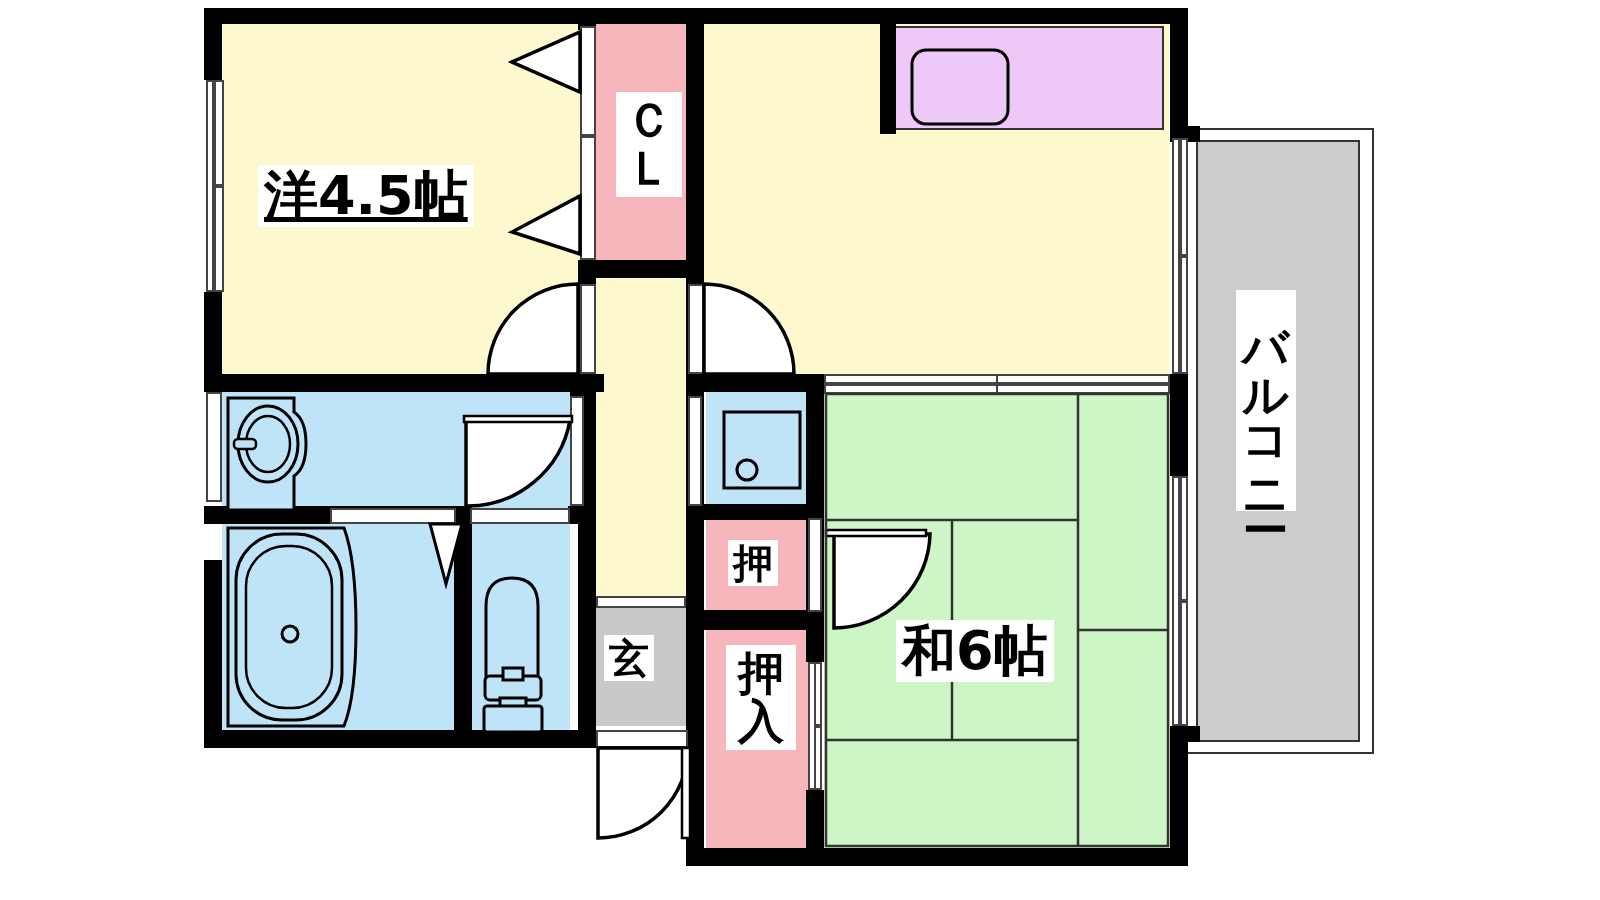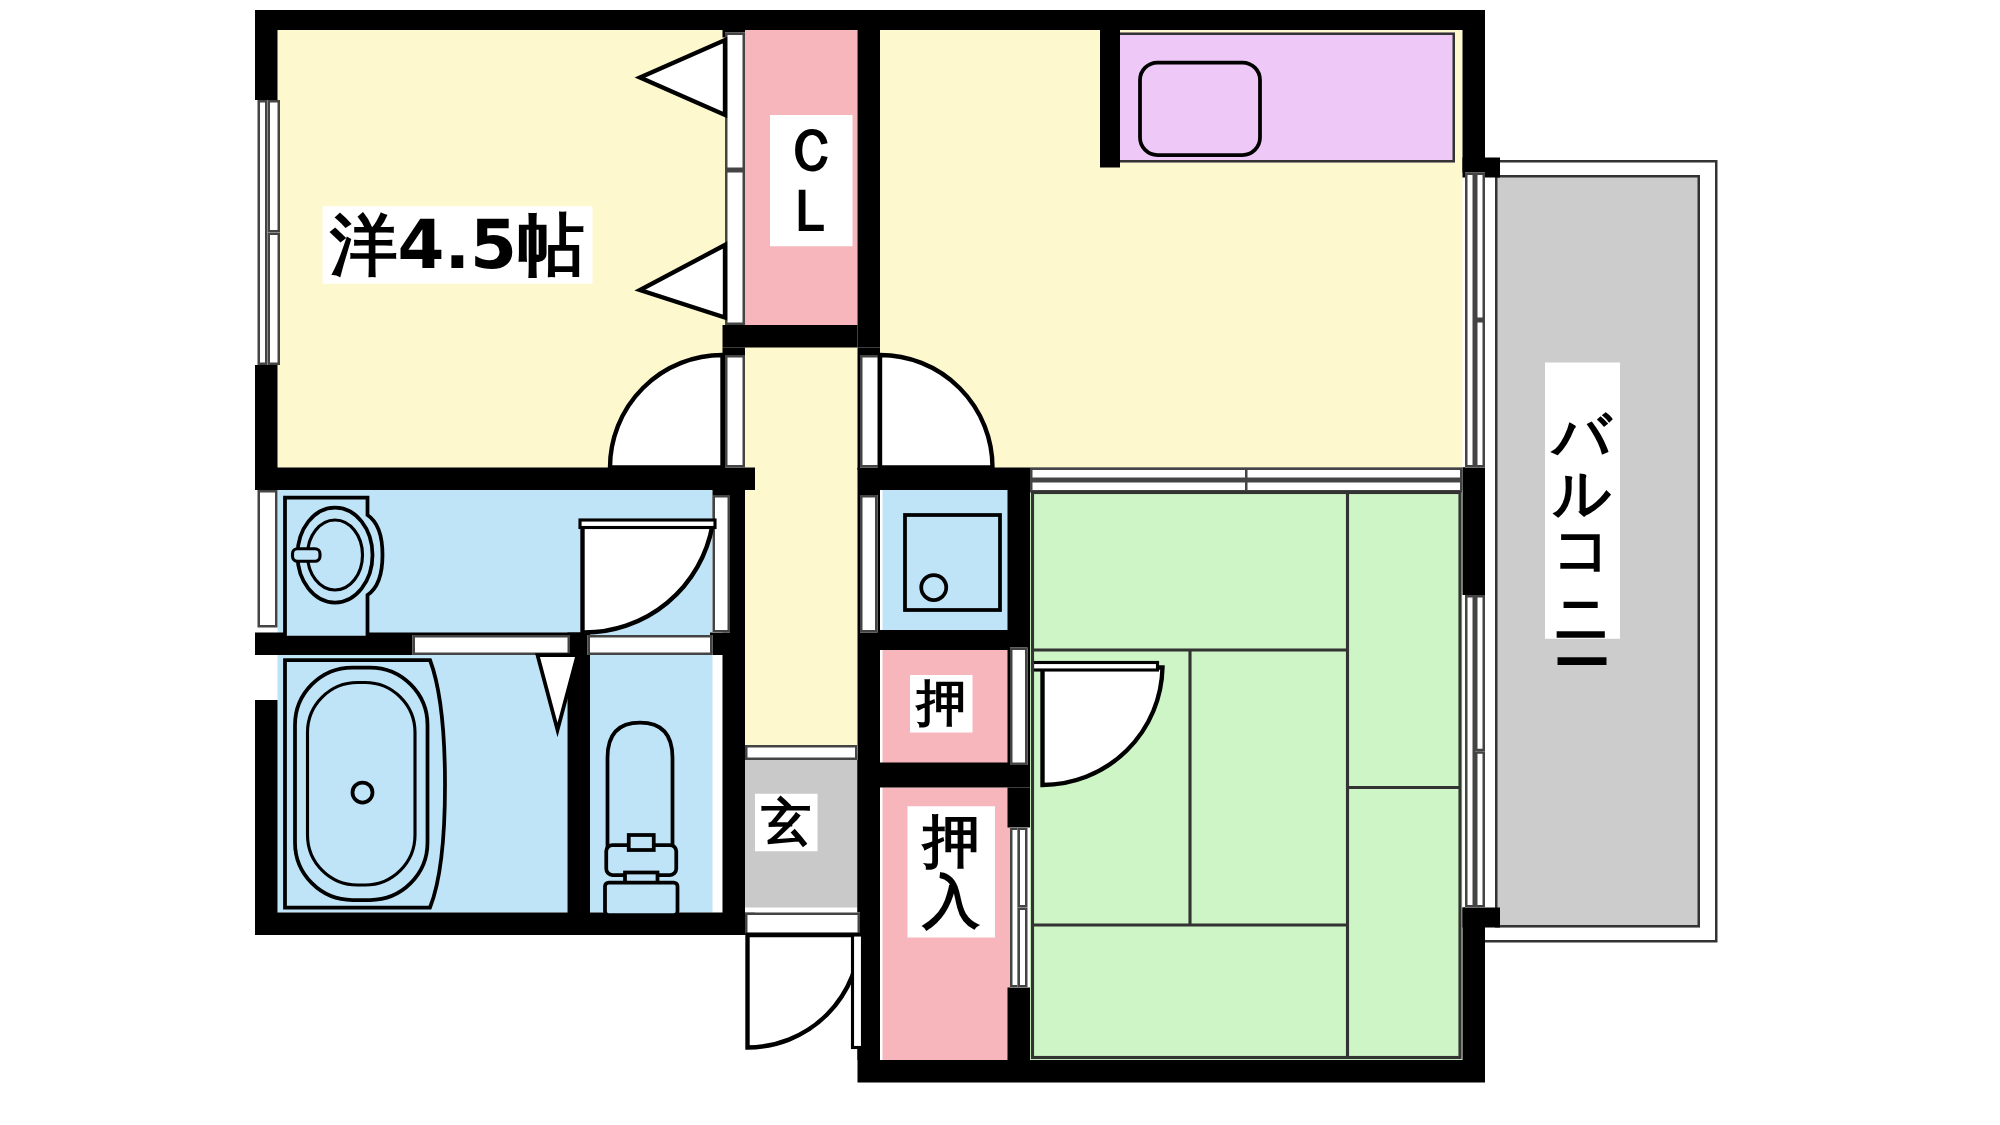--- a/index.html
+++ b/index.html
@@ -258,28 +258,29 @@
       <line x1="826" y1="520" x2="1078" y2="520"></line>
       <line x1="1078" y1="394" x2="1078" y2="846"></line>
       <line x1="952" y1="520" x2="952" y2="740"></line>
       <line x1="826" y1="740" x2="1078" y2="740"></line>
       <line x1="1078" y1="630" x2="1168" y2="630"></line>
     </g>
 
     <g></g>
   </svg>
 
-  <div class="lbl lbl-room" style="left:258px; top:165px;">洋4.5帖</div>
+  <div class="lbl lbl-room" style="left:258px; top:165px;text-decoration:underline;">洋4.5帖</div>
 
   <div class="lbl lbl-cl" style="left:616px; top:92px; width:54px;">
     <div>Ｃ</div>
     <div>Ｌ</div>
   </div>
 
 
+  <div class="lbl lbl-room" style="left:896px; top:620px;">和6帖</div>
 
   <div class="lbl lbl-sm" style="left:728px; top:540px;">押</div>
 
   <div class="lbl lbl-cl" style="left:726px; top:645px; width:58px;">
     <div>押</div>
     <div>入</div>
   </div>
 
   <div class="lbl lbl-sm" style="left:604px; top:635px;">玄</div>
 

